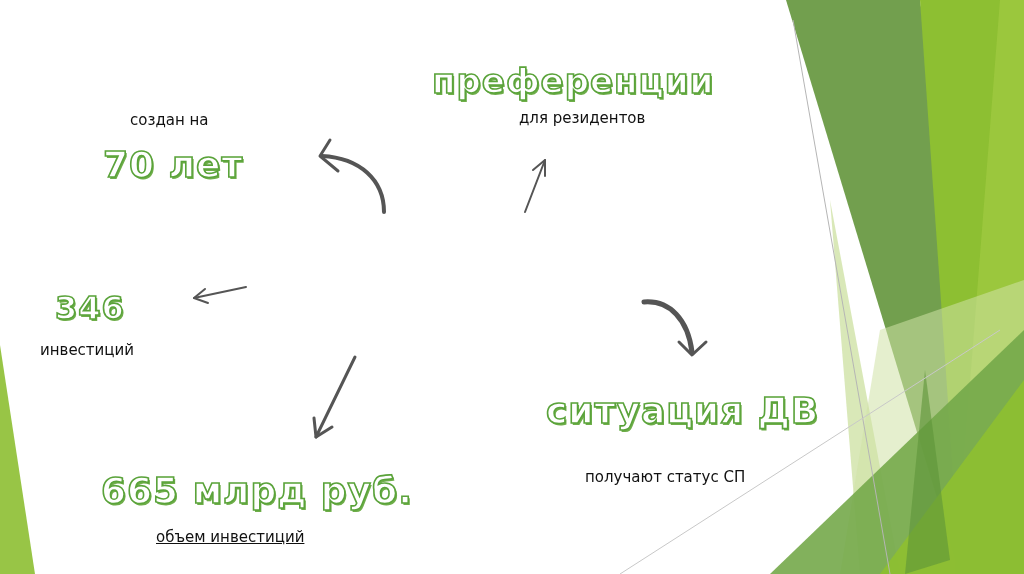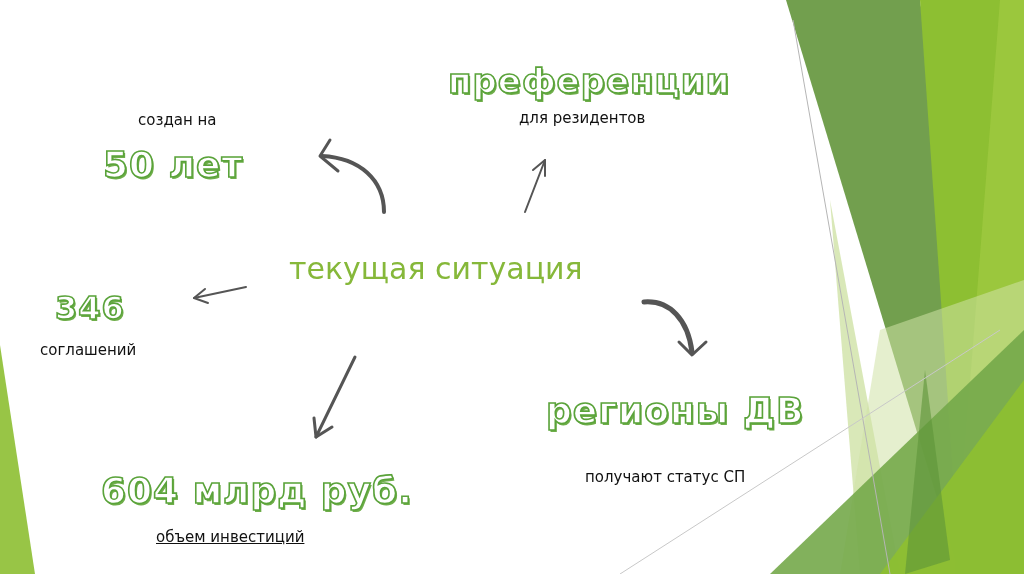--- a/index.html
+++ b/index.html
@@ -52,36 +52,35 @@
   <polygon points="830,200 900,574 860,574" fill="#cfe2a6" opacity="0.8"></polygon>
   <polygon points="880,330 1024,280 1024,574 840,574" fill="#cfe2a6" opacity="0.55"></polygon>
   <polygon points="770,574 1024,330 1024,574" fill="#74a84a" opacity="0.9"></polygon>
   <polygon points="880,574 1024,380 1024,574" fill="#8dbf32" opacity="0.95"></polygon>
   <polygon points="925,370 950,560 905,574" fill="#5e9438" opacity="0.6"></polygon>
   <line x1="793" y1="20" x2="890" y2="574" stroke="#b5b5b5" stroke-width="1"></line>
   <line x1="620" y1="574" x2="1000" y2="330" stroke="#c8c8c8" stroke-width="1"></line>
 </svg>
 
 <div class="center-title">
-  <div>текущая ситуация</div>
 </div>
 
-<div class="caption" style="left:130px; top:113px;margin-left:8px;">создан на</div>
-<div class="outline-text" style="left:103px; top:147px; font-size:36px;">50 лет</div>
+<div class="caption" style="left:130px; top:113px;">создан на</div>
+<div class="outline-text" style="left:103px; top:147px; font-size:36px;">70 лет</div>
 
-<div class="outline-text" style="left:448px; top:64px; font-size:34px;">преференции</div>
+<div class="outline-text" style="left:432px; top:64px; font-size:34px;">преференции</div>
 <div class="caption" style="left:519px; top:111px;text-align:center;">для резидентов</div>
 
 <div class="outline-text" style="left:55px; top:292px; font-size:32px;">346</div>
-<div class="caption" style="left:40px; top:343px;">соглашений</div>
+<div class="caption" style="left:40px; top:343px;">инвестиций</div>
 
-<div class="outline-text" style="left:546px; top:393px; font-size:36px;">регионы ДВ</div>
+<div class="outline-text" style="left:546px; top:393px; font-size:36px;">ситуация ДВ</div>
 <div class="caption" style="left:585px; top:442px;margin-top:28px;">получают статус СП</div>
 
-<div class="outline-text" style="left:101px; top:473px; font-size:36px;">604 млрд руб.</div>
+<div class="outline-text" style="left:101px; top:473px; font-size:36px;">665 млрд руб.</div>
 <div class="caption" style="left:156px; top:530px;text-decoration:underline;">объем инвестиций</div>
 
 <svg class="arrow" style="left:0; top:0;" width="1024" height="574" xmlns="http://www.w3.org/2000/svg">
   <g fill="none" stroke="#555555" stroke-linecap="round" stroke-linejoin="round">
 
     <g>
       <path d="M384,212 C384,180 360,158 322,156" stroke-width="4"></path>
       <path d="M330,140 L320,156 L338,171" stroke-width="3"></path>
     </g>
 

